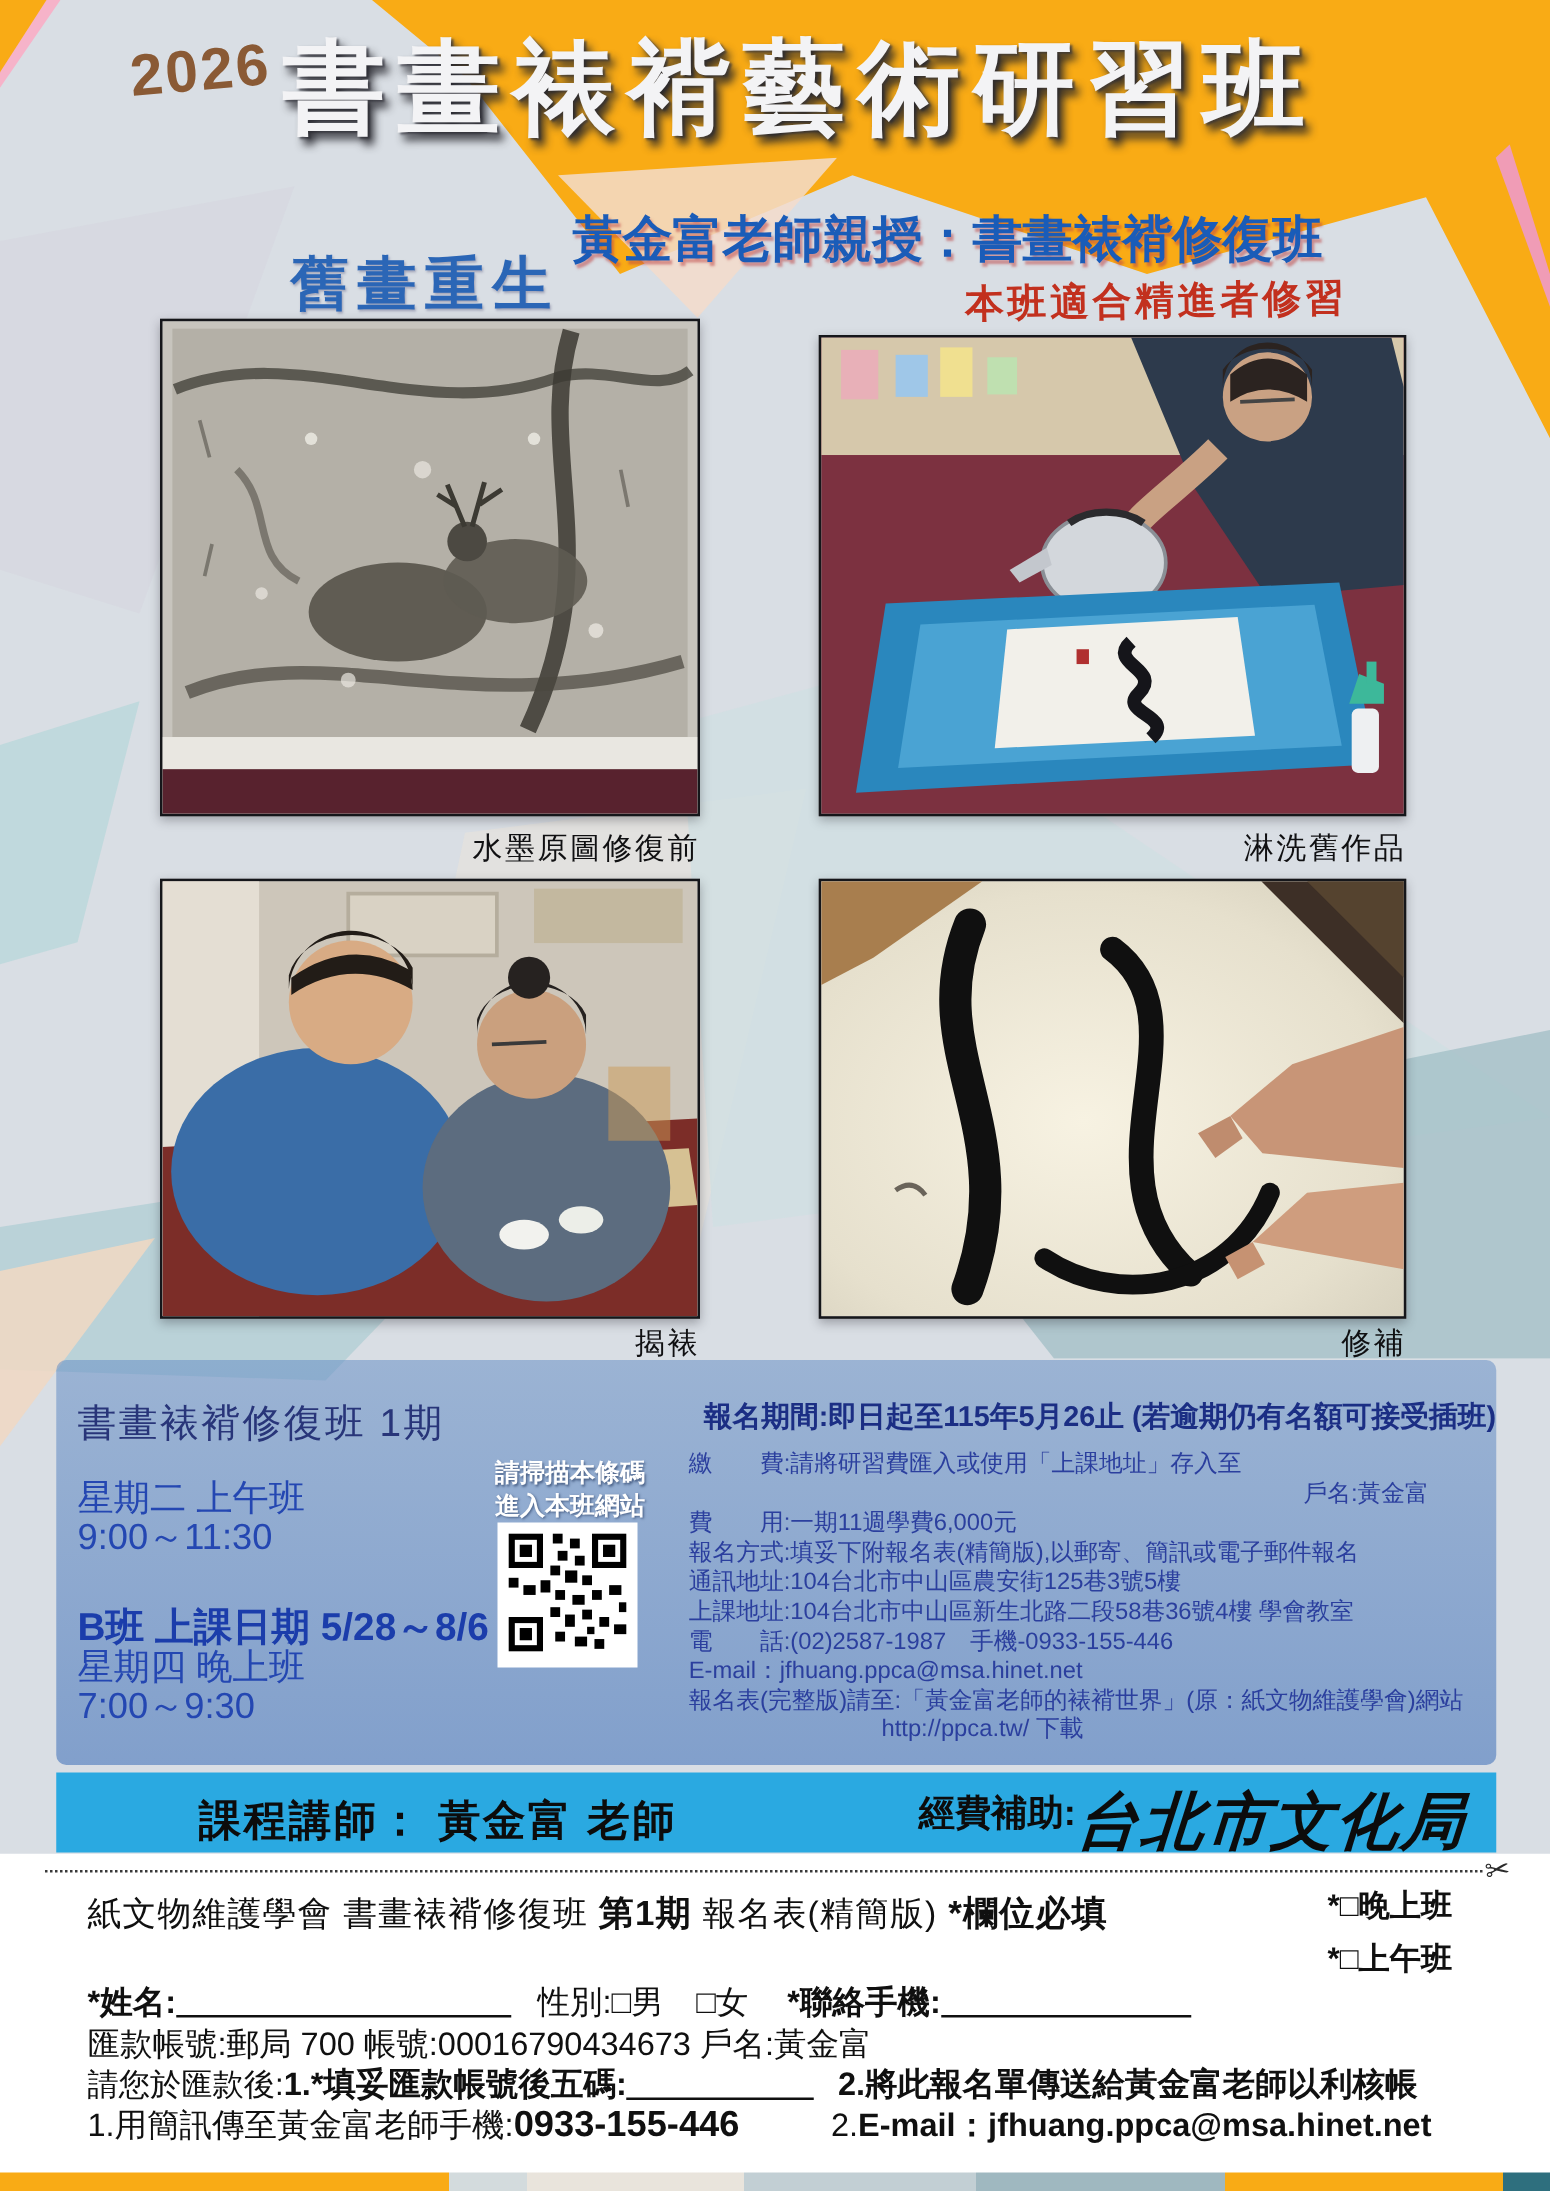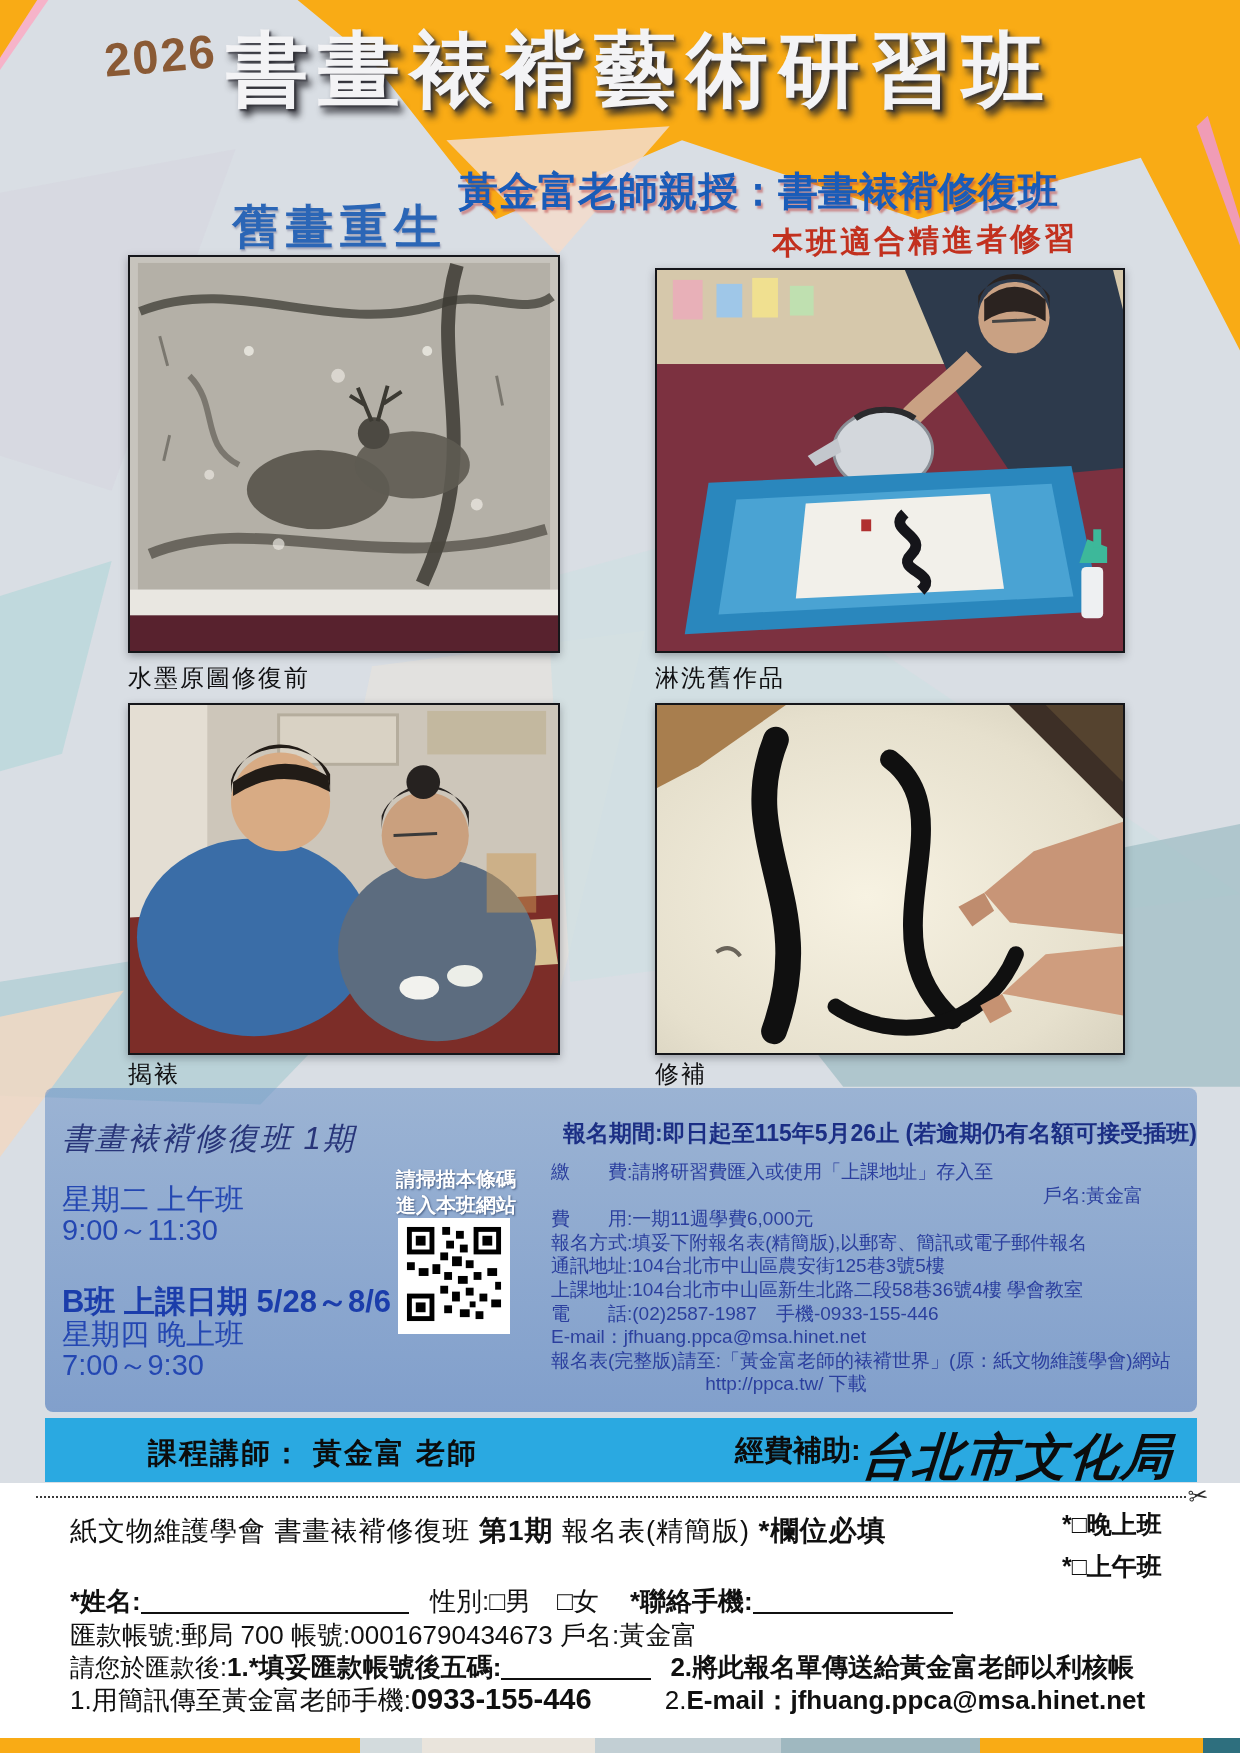--- a/index.html
+++ b/index.html
@@ -31,42 +31,42 @@
   .subtitle{left:458px;top:164px;font-family:"Liberation Serif",serif;font-weight:bold;
     font-size:40px;color:#1a5cb8;white-space:nowrap;
     text-shadow:2px 3px 2px rgba(190,70,70,.55);}
   .rebirth{left:232px;top:196px;font-family:"Liberation Serif",serif;font-weight:bold;
     font-size:47px;color:#2b66b6;letter-spacing:7px;text-shadow:1px 2px 2px rgba(80,80,120,.4);}
   .advanced{left:772px;top:220px;font-family:"Liberation Serif",serif;font-weight:bold;
     font-size:31px;color:#c2301e;letter-spacing:3px;transform:rotate(-1deg);}
   
   .photo{border:2px solid #15161a;box-sizing:border-box;background:#999;box-shadow:0 3px 8px rgba(40,40,50,.35);}
   .photo svg{display:block;width:100%;height:100%;}
-  .caption{font-size:24px;color:#101012;text-align:left;letter-spacing:2px;}
+  .caption{font-size:24px;color:#101012;text-align:right;letter-spacing:2px;}
   
   .panel{left:45px;top:1088px;width:1152px;height:324px;border-radius:8px;
     background:linear-gradient(180deg,rgba(104,144,198,.55),rgba(88,130,192,.68));}
-  .course-title{left:62px;top:1118px;font-size:31px;color:#283579;letter-spacing:2px;font-style:italic;}
+  .course-title{left:62px;top:1118px;font-size:31px;color:#283579;letter-spacing:2px;}
   .class-block{color:#2447b2;line-height:1.06;white-space:nowrap;}
   .class-block .l1{font-size:31px;font-weight:bold;color:#1b3dab;}
   .class-block .l2,.class-block .l3{font-size:29px;}
   .classA{left:62px;top:1184px;}
   .classB{left:62px;top:1286px;}
   .qr-label{left:396px;top:1166px;width:130px;font-size:20px;font-weight:bold;color:#fff;
     line-height:1.3;text-shadow:1px 1px 2px rgba(20,40,80,.6);}
   .qr-box{left:398px;top:1218px;width:112px;height:116px;background:#fff;padding:7px;box-sizing:border-box;}
   .reg-header{left:527px;top:1118px;width:660px;font-size:23px;font-weight:bold;color:#1b2e84;white-space:nowrap;margin-left:36px;}
   .details{left:551px;top:1160px;width:600px;font-size:19px;color:#2b3f9e;line-height:23.6px;white-space:nowrap;}
   .details .row2{display:flex;width:592px;}
   .details .indent{padding-left:56px;}
   .details .holder{margin-left:auto;}
   .details .center{text-align:center;width:470px;white-space:normal;}
   
   .bar{left:45px;top:1418px;width:1152px;height:64px;background:#2aa9e1;}
-  .bar-lecturer{left:148px;top:1434px;font-size:29px;font-weight:bold;color:#0c0c0c;letter-spacing:2px;}
+  .bar-lecturer{left:159px;top:1434px;font-size:34px;font-weight:bold;color:#0c0c0c;letter-spacing:2px;}
   .bar-sponsor{left:735px;top:1424px;color:#0c0c0c;white-space:nowrap;}
   .bar-sponsor .lbl{font-size:29px;font-weight:bold;vertical-align:14px;}
   .bar-sponsor .callig{font-family:"Liberation Serif",serif;font-style:italic;font-weight:bold;
     font-size:50px;letter-spacing:2px;transform:skewX(-4deg);display:inline-block;}
   
   .form-bg{left:0;top:1483px;width:1240px;height:270px;background:#ffffff;}
   .cutline{left:36px;top:1496px;width:1150px;border-top:2px dotted #3a3a3a;}
   .scissors{left:1188px;top:1482px;font-size:24px;color:#2a2a2a;transform:rotate(-8deg);}
   .form-line{white-space:nowrap;color:#101010;}
   .f-title{left:70px;top:1512px;font-size:27px;letter-spacing:1px;}

